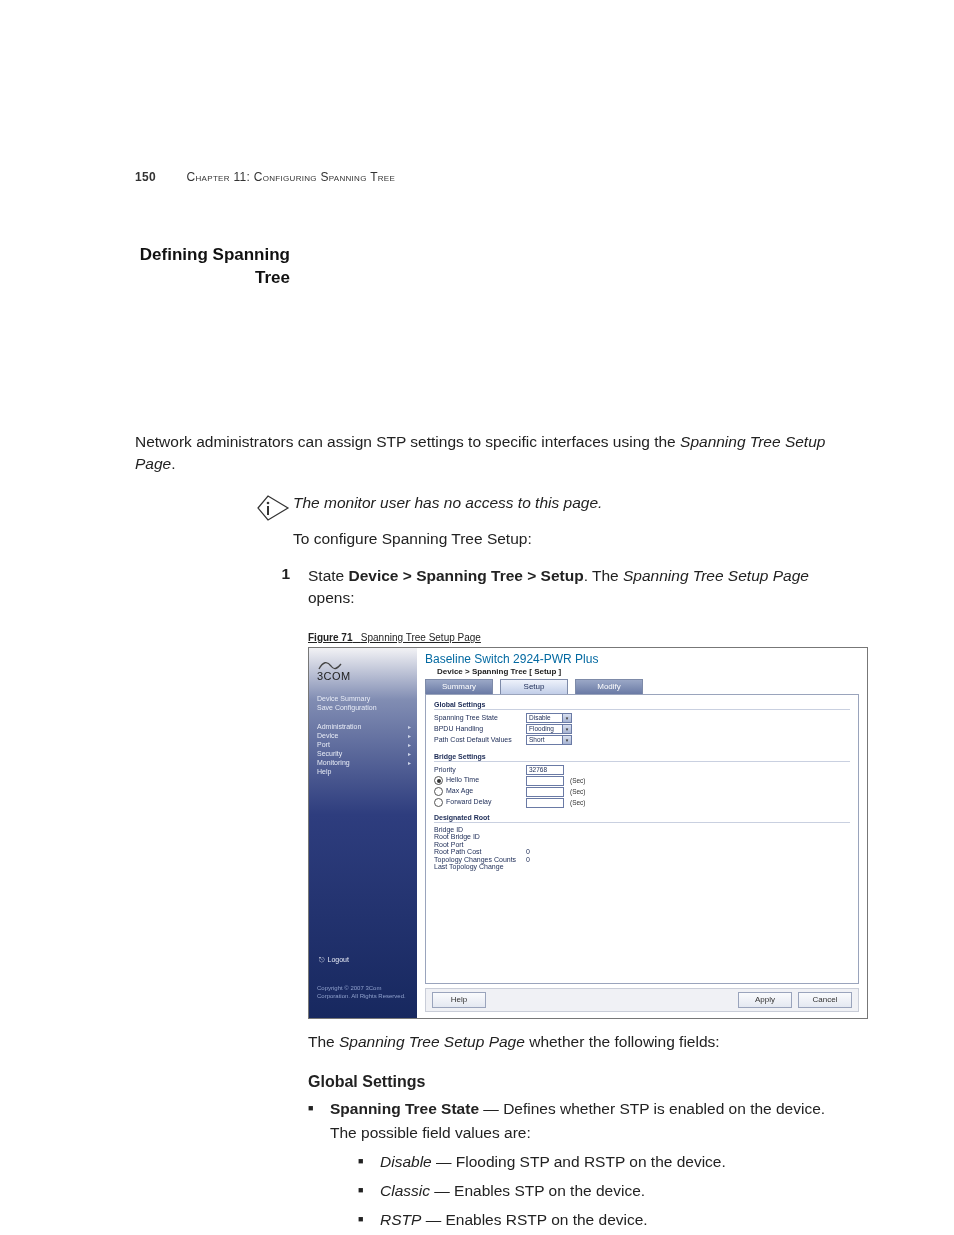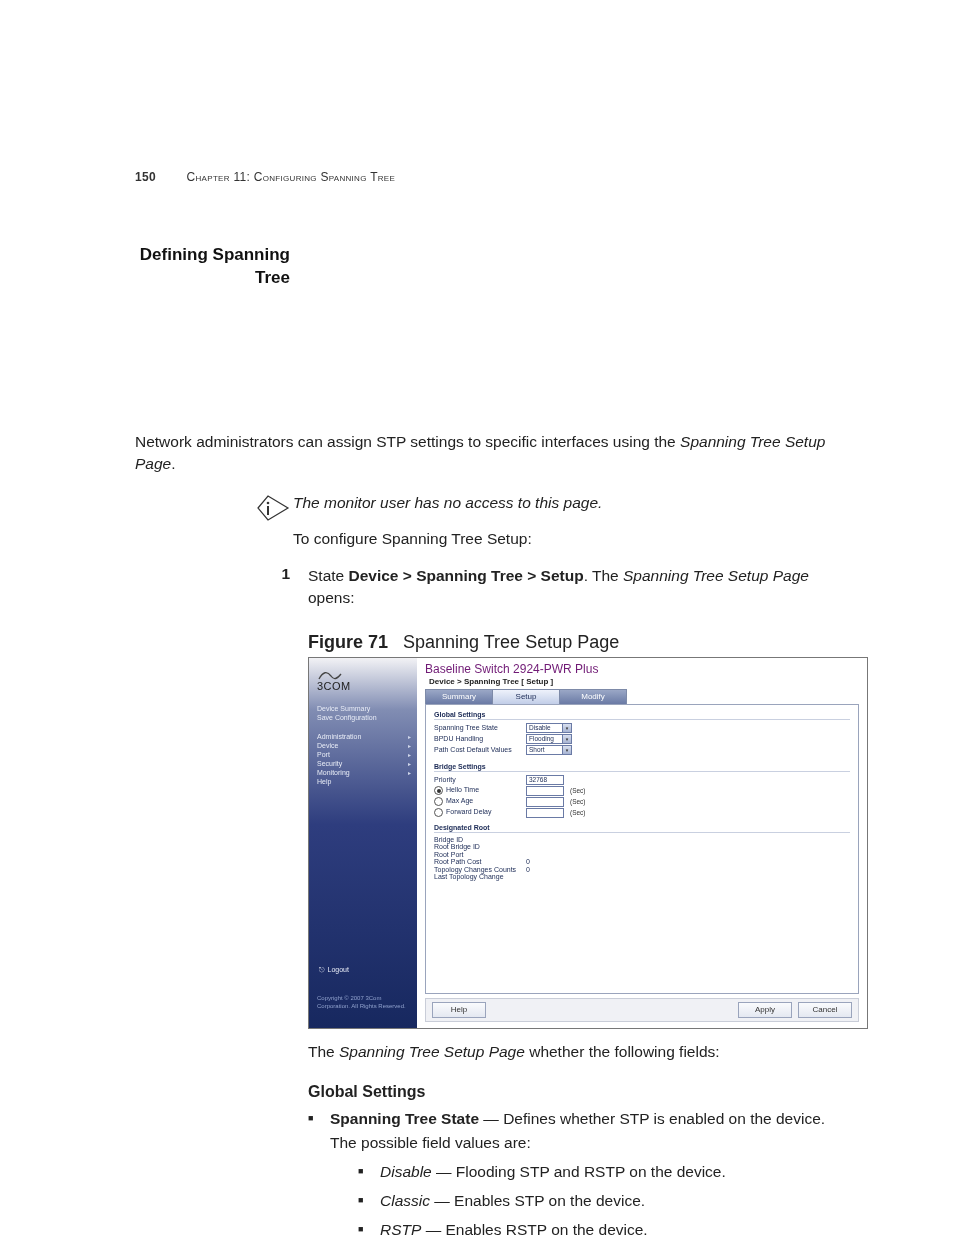--- a/index.html
+++ b/index.html
@@ -74,21 +74,22 @@
   }
   .step-num {
     width: 155px;
     flex: 0 0 155px;
     text-align: right;
     font-weight: 700;
     font-size: 15.5px;
   }
   .figcap {
     margin: 22px 0 4px 173px;
-    font-size: 18px;
+    font-size: 10px;
+    text-decoration: underline;
   }
   .figcap b { font-weight: 700; }
   .screenshot {
     margin-left: 173px;
     width: 560px;
     height: 372px;
     border: 1px solid #777;
     box-sizing: border-box;
     font-family: Tahoma, Arial, sans-serif;
     display: flex;
@@ -149,32 +150,32 @@
     color: #8fa0cc;
   }
   .shot-body {
     flex: 1;
     display: flex;
     flex-direction: column;
     min-width: 0;
   }
   .shot-title {
     font-size: 12px;
-    color: #701a75;
+    color: #0369a1;
     padding: 4px 8px 0 8px;
   }
   .crumb {
     font-size: 8px;
     font-weight: 700;
-    padding: 1px 8px 3px 12px;
+    padding: 1px 8px 3px 20px;
     color: #222;
   }
   .tabs {
     display: flex;
-    gap: 0;
+    gap: 8px;
     margin: 0 8px;
   }
   .tab {
     width: 66px;
     height: 14px;
     font-size: 8px;
     display: flex;
     align-items: center;
     justify-content: center;
     border: 1px solid #7d8aa8;

